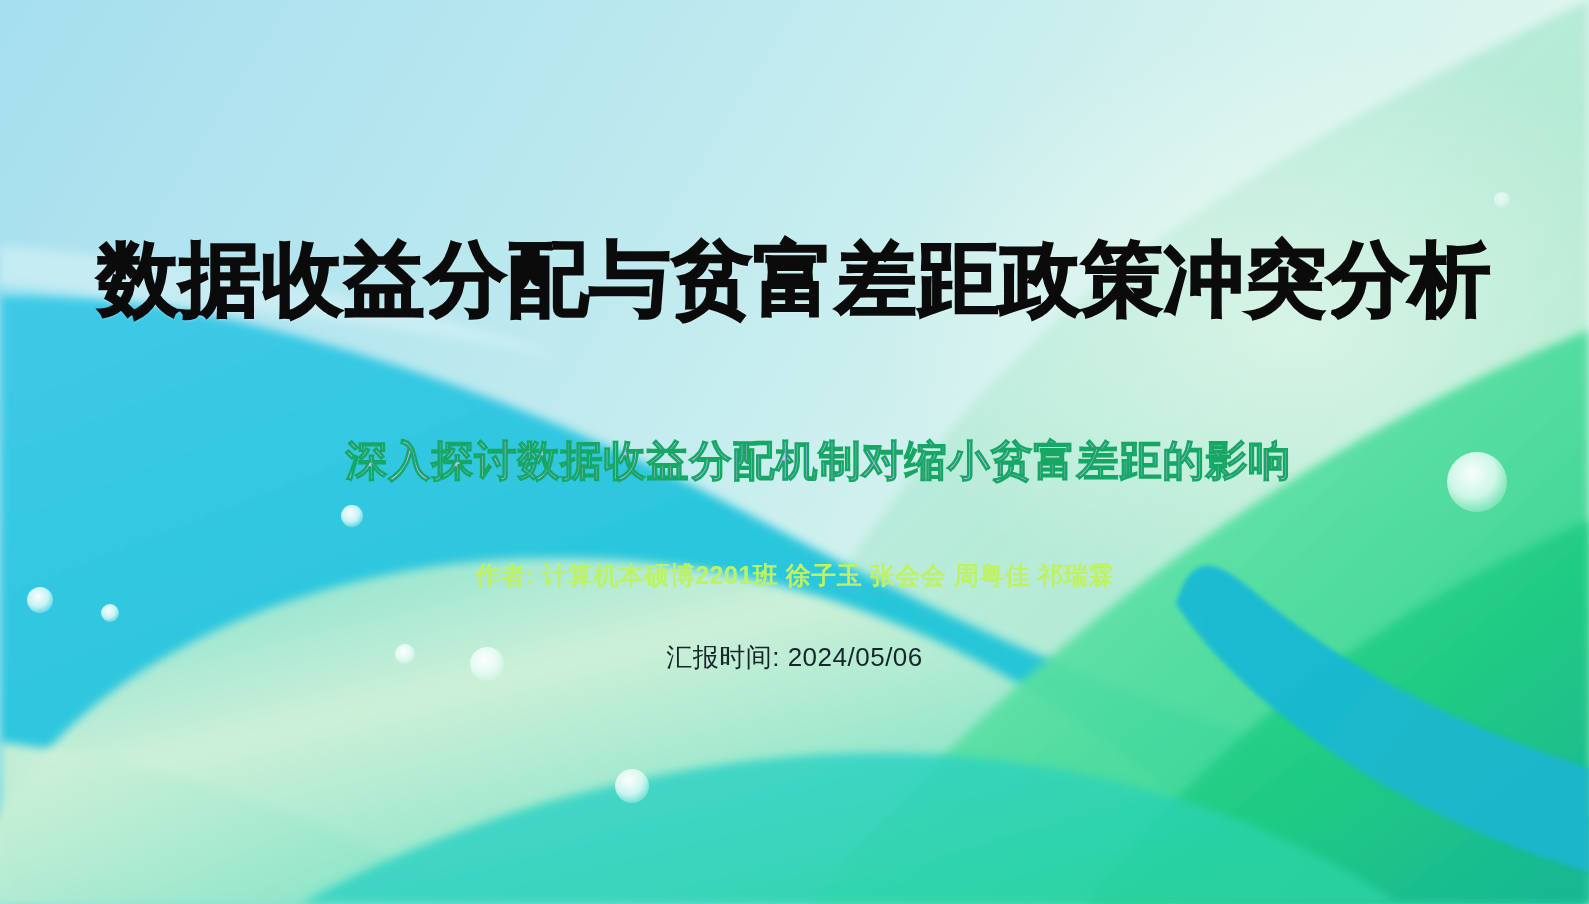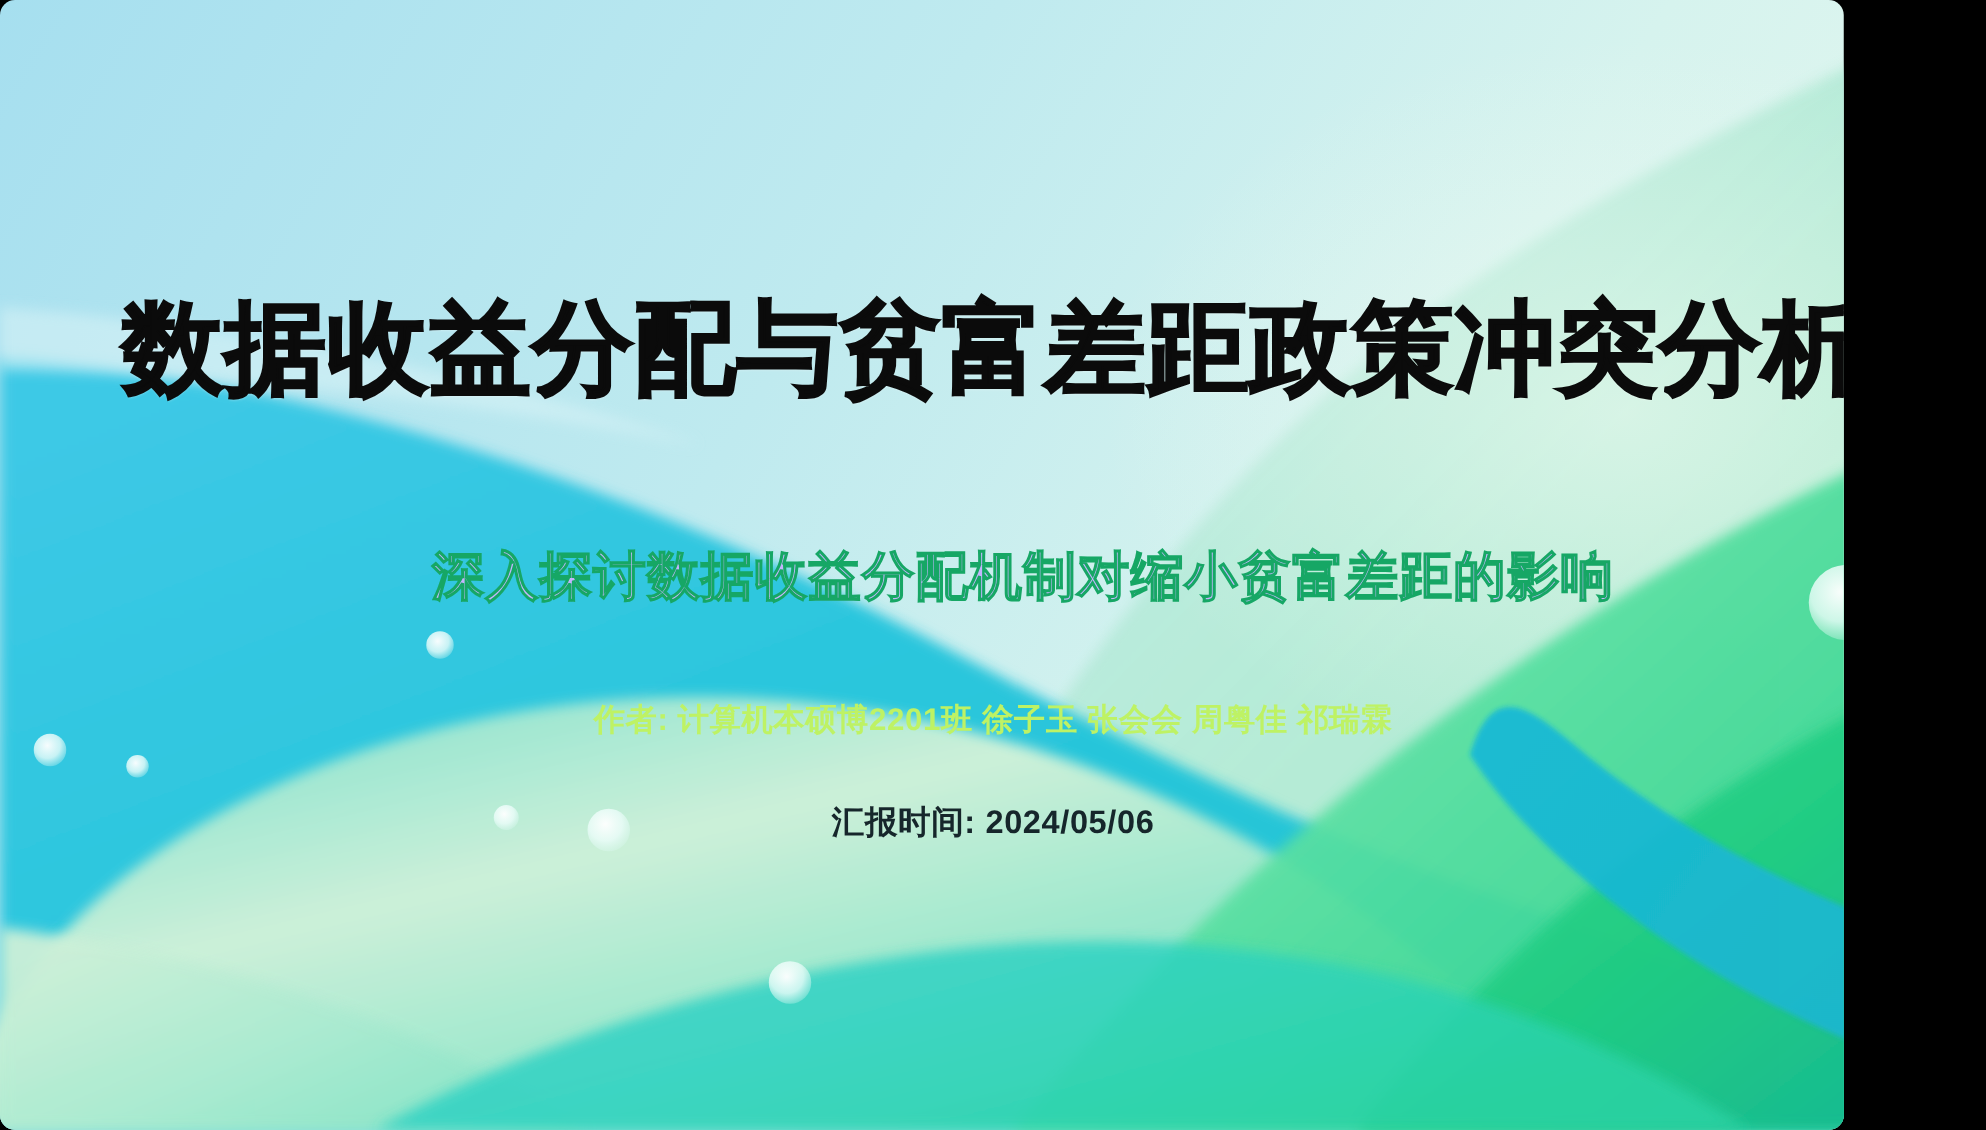--- a/index.html
+++ b/index.html
@@ -2,25 +2,24 @@
 <html><head>
 <meta charset="utf-8">
 <style>
   html, body {
     margin: 0;
     padding: 0;
     background: #000;
   }
   #slide {
     position: relative;
-    width: 1475px;
+    width: 1589px;
     height: 904px;
     overflow: hidden;
     font-family: "Liberation Sans", "DejaVu Sans", sans-serif;
-    border-radius: 12px;
   }
   #bg-layer {
     position: absolute;
     inset: 0;
     width: 1589px;
     height: 904px;
   }
   .content-layer {
     position: absolute;
     inset: 0;
@@ -69,21 +68,21 @@
     letter-spacing: 0.5px;
     white-space: nowrap;
   }
   #report-date {
     position: absolute;
     left: 0;
     top: 640px;
     width: 1589px;
     text-align: center;
     font-size: 26px;
-    font-weight: 700;
+    font-weight: 400;
     color: #16262b;
     letter-spacing: 0.5px;
     white-space: nowrap;
   }
 </style>
 </head>
 <body>
 
 <div id="slide">
 

